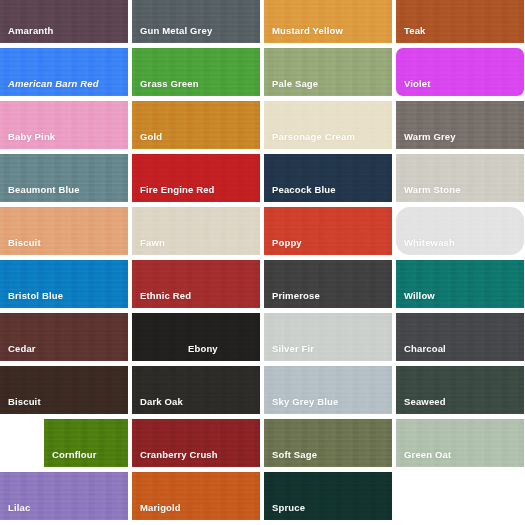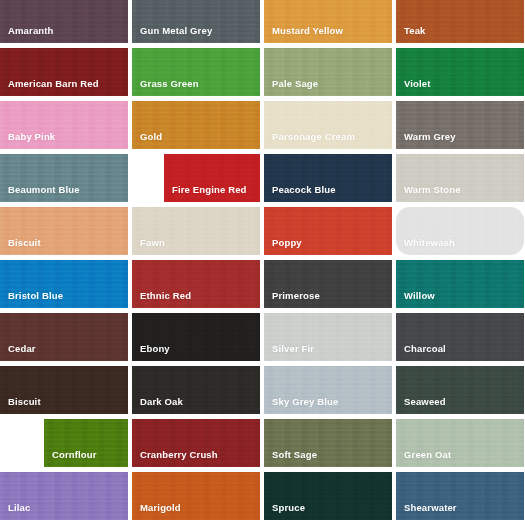--- a/index.html
+++ b/index.html
@@ -85,33 +85,33 @@
       <span class="swatch-label">Gun Metal Grey</span>
     </div>
     <div class="swatch" style="background: rgb(221, 155, 63);">
       <span class="grain"></span>
       <span class="swatch-label">Mustard Yellow</span>
     </div>
     <div class="swatch" style="background: rgb(173, 84, 38);">
       <span class="grain"></span>
       <span class="swatch-label">Teak</span>
     </div>
-    <div class="swatch" style="background: #7f1d1d;">
+    <div class="swatch" style="background: #3b82f6; font-style: italic;">
       <span class="grain"></span>
       <span class="swatch-label">American Barn Red</span>
     </div>
     <div class="swatch" style="background: rgb(75, 162, 58);">
       <span class="grain"></span>
       <span class="swatch-label">Grass Green</span>
     </div>
     <div class="swatch" style="background: rgb(150, 168, 119);">
       <span class="grain"></span>
       <span class="swatch-label">Pale Sage</span>
     </div>
-    <div class="swatch" style="background: #15803d;">
+    <div class="swatch" style="background: #d946ef; border-radius: 7px;">
       <span class="grain"></span>
       <span class="swatch-label">Violet</span>
     </div>
     <div class="swatch" style="background: rgb(235, 157, 195); align-items: flex-end;">
       <span class="grain"></span>
       <span class="swatch-label">Baby Pink</span>
     </div>
     <div class="swatch" style="background: rgb(201, 133, 40);">
       <span class="grain"></span>
       <span class="swatch-label">Gold</span>
@@ -121,21 +121,21 @@
       <span class="swatch-label">Parsonage Cream</span>
     </div>
     <div class="swatch" style="background: rgb(119, 112, 106);">
       <span class="grain"></span>
       <span class="swatch-label">Warm Grey</span>
     </div>
     <div class="swatch" style="background: rgb(101, 134, 140);">
       <span class="grain"></span>
       <span class="swatch-label">Beaumont Blue</span>
     </div>
-    <div class="swatch" style="background: rgb(195, 31, 35); margin-left: 32px;">
+    <div class="swatch" style="background: rgb(195, 31, 35);">
       <span class="grain"></span>
       <span class="swatch-label">Fire Engine Red</span>
     </div>
     <div class="swatch" style="background: rgb(34, 54, 76);">
       <span class="grain"></span>
       <span class="swatch-label">Peacock Blue</span>
     </div>
     <div class="swatch" style="background: rgb(207, 205, 195);">
       <span class="grain"></span>
       <span class="swatch-label">Warm Stone</span>
@@ -169,21 +169,21 @@
       <span class="swatch-label">Primerose</span>
     </div>
     <div class="swatch" style="background: #0f766e; text-align: center;">
       <span class="grain"></span>
       <span class="swatch-label">Willow</span>
     </div>
     <div class="swatch" style="background: rgb(93, 52, 48);">
       <span class="grain"></span>
       <span class="swatch-label">Cedar</span>
     </div>
-    <div class="swatch" style="background: rgb(34, 32, 31);">
+    <div class="swatch" style="background: rgb(34, 32, 31); padding-left: 48px;">
       <span class="grain"></span>
       <span class="swatch-label">Ebony</span>
     </div>
     <div class="swatch" style="background: rgb(204, 208, 204);">
       <span class="grain"></span>
       <span class="swatch-label">Silver Fir</span>
     </div>
     <div class="swatch" style="background: rgb(69, 71, 74);">
       <span class="grain"></span>
       <span class="swatch-label">Charcoal</span>
@@ -224,18 +224,14 @@
       <span class="grain"></span>
       <span class="swatch-label">Lilac</span>
     </div>
     <div class="swatch" style="background: rgb(198, 90, 28);">
       <span class="grain"></span>
       <span class="swatch-label">Marigold</span>
     </div>
     <div class="swatch" style="background: rgb(18, 51, 46);">
       <span class="grain"></span>
       <span class="swatch-label">Spruce</span>
-    </div>
-    <div class="swatch" style="background: rgb(59, 97, 126);">
-      <span class="grain"></span>
-      <span class="swatch-label">Shearwater</span>
     </div>
   </div>
 
 </body></html>

